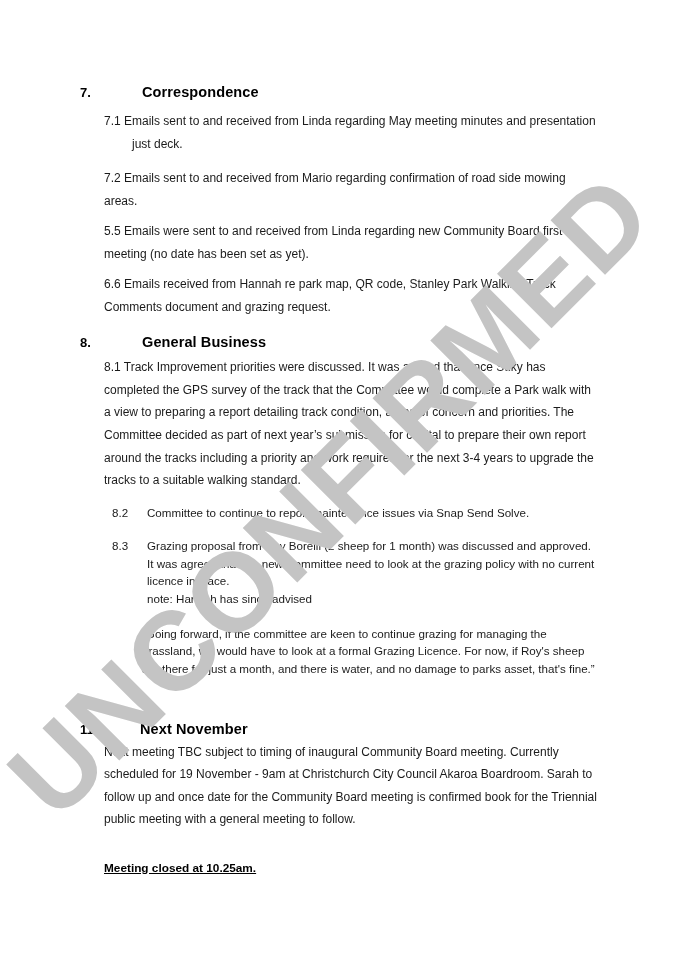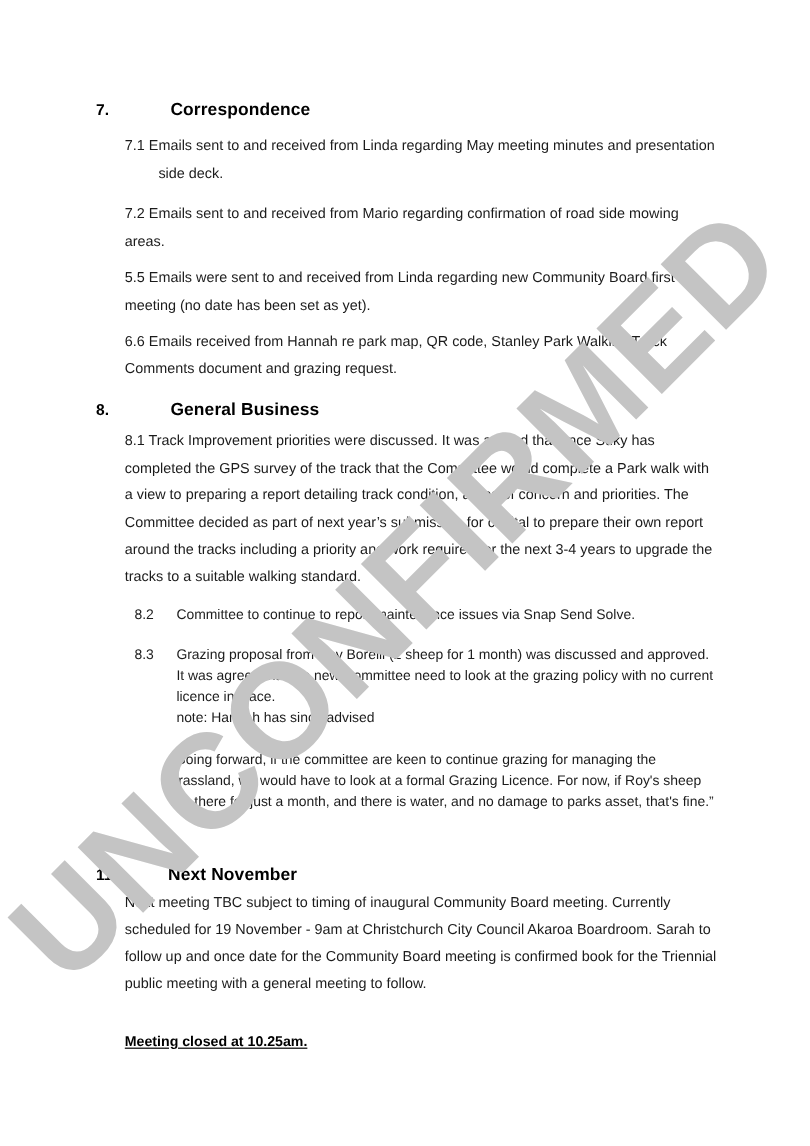--- a/index.html
+++ b/index.html
@@ -165,21 +165,21 @@
       <div class="sec-head">
         <span class="sec-num">7.</span>
         <span class="sec-title">Correspondence</span>
       </div>
 
       <div class="sp-10"></div>
 
       <p class="para hanging-sub">
         <span>7.1 Emails sent to and received from Linda regarding May meeting minutes and presentation</span>
         <br>
-        <span class="cont-indent"></span><span>side deck.</span>
+        <span class="cont-indent"></span><span>just deck.</span>
       </p>
 
       <div class="sp-12"></div>
 
       <p class="para">7.2  Emails sent to and received from Mario regarding confirmation of road side mowing areas.</p>
 
       <div class="sp-8"></div>
 
       <p class="para">5.5 Emails were sent to and received from Linda regarding new Community Board first meeting (no date has been set as yet).</p>
 

